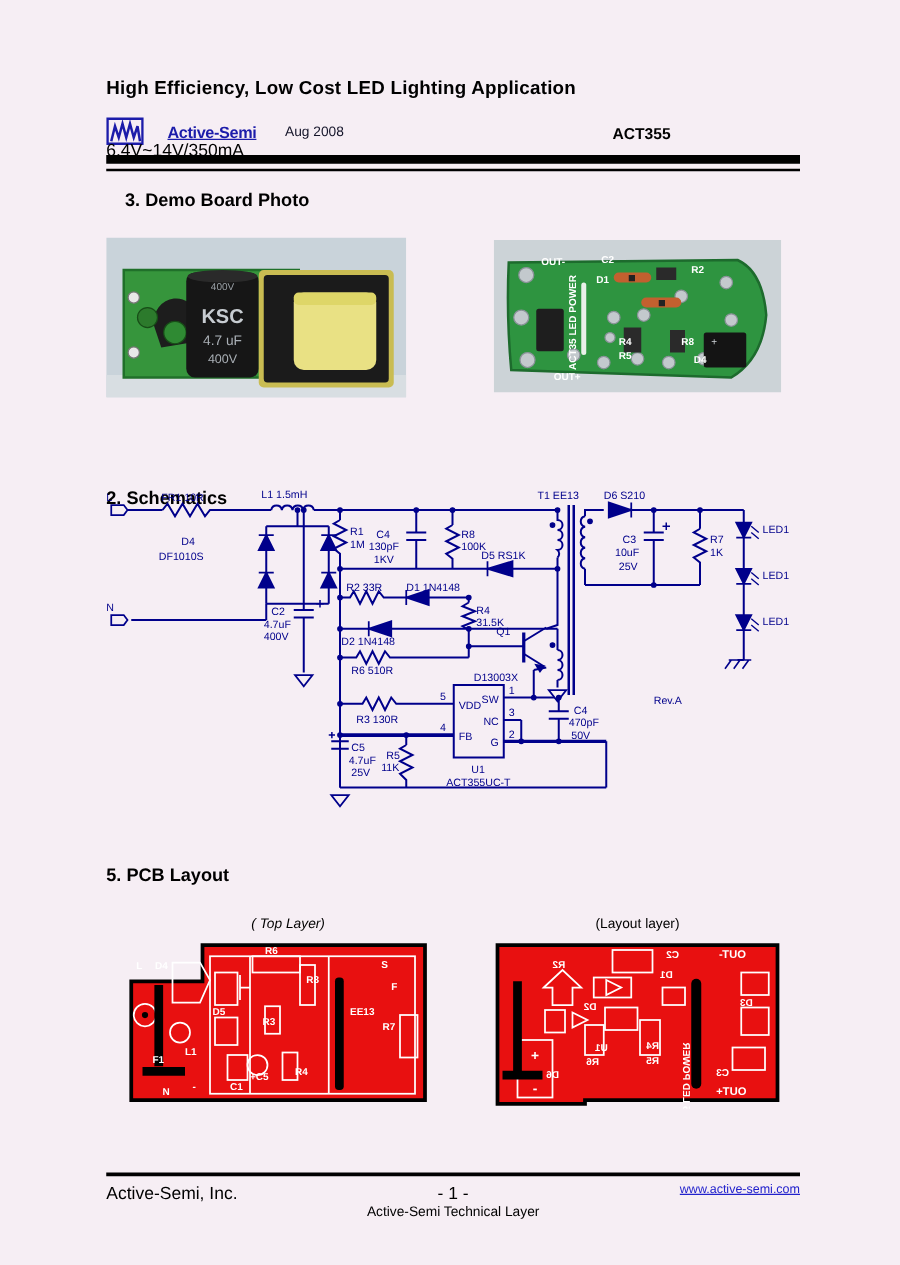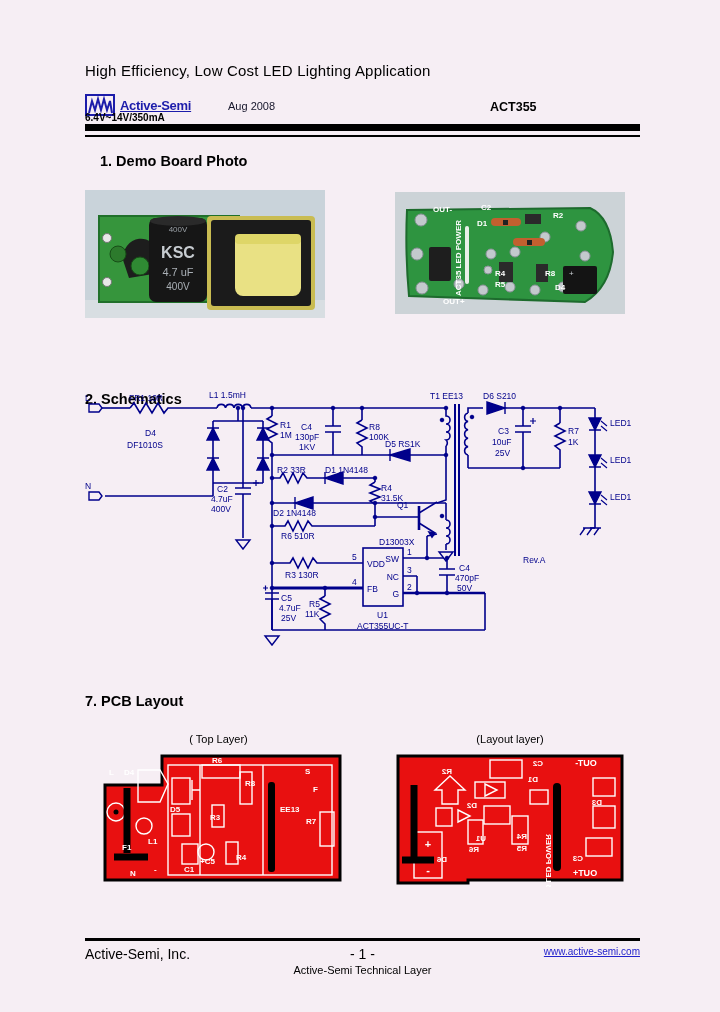--- a/index.html
+++ b/index.html
@@ -1,24 +1,24 @@
 <!DOCTYPE html>
 <html><head>
 <meta charset="utf-8">
 <style>
   html,body{margin:0;padding:0;}
   body{width:720px;height:1012px;position:relative;background:#f6eef4;
        font-family:"Liberation Sans", sans-serif;color:#000;overflow:hidden;}
   .abs{position:absolute;}
-  .title{left:85px;top:62px;font-size:15px;font-weight:normal;letter-spacing:0.2px;}
-  .logo-row{left:85px;top:92px;display:flex;align-items:center;gap:5px;}
+  .title{left:85px;top:62px;font-size:15px;font-weight:bold;letter-spacing:0.2px;}
+  .logo-row{left:85px;top:92px;display:flex;align-items:center;gap:19px;}
   .logo-text{color:#1c1caa;font-weight:bold;font-size:13px;text-decoration:underline;letter-spacing:-0.3px;}
   .date{left:180px;top:100px;font-size:11px;font-weight:normal;color:#15152a;margin-left:48px;}
   .partnum{left:490px;top:100px;font-size:12.5px;font-weight:bold;}
-  .specline{left:85px;top:112px;font-size:10px;font-weight:bold;z-index:1;}
+  .specline{left:85px;top:112px;font-size:14px;font-weight:normal;z-index:1;}
   .rule-thick{left:85px;top:124px;width:555px;height:7px;background:#000;z-index:2;}
   .rule-thin{left:85px;top:135px;width:555px;height:2px;background:#000;z-index:2;}
   .h2{font-size:14.5px;font-weight:bold;}
   .caption{font-size:11px;text-align:center;}
   .footer-rule{left:85px;top:938px;width:555px;height:3px;background:#000;}
   .f-small{font-size:14px;}
   .f-url{font-size:10px;color:#2222cc;text-decoration:underline;}
   .tagline{left:85px;top:964px;width:555px;text-align:center;font-size:11px;}
   svg text{font-family:"Liberation Sans", sans-serif;}
   .schtext{fill:#00008B;font-size:8.5px;}
@@ -35,21 +35,21 @@
     <path d="M4,21 L7,9 L10,18 L13,7 L16,18 L19,7 L22,18 L25,9 L27,21" fill="none" stroke="#1c1caa" stroke-width="2"></path>
   </svg>
   <span class="logo-text">Active-Semi</span>
 </div>
 <div class="abs date">Aug 2008</div>
 <div class="abs partnum">ACT355</div>
 <div class="abs specline">6.4V~14V/350mA</div>
 <div class="abs rule-thick"></div>
 <div class="abs rule-thin"></div>
 
-<div class="abs h2" style="left:100px;top:153px;">1.  Demo Board Photo</div>
+<div class="abs h2" style="left:100px;top:153px;">3.  Demo Board Photo</div>
 
 <svg class="abs" style="left:85px;top:190px;" width="240" height="128" viewBox="0 0 240 128">
   <rect x="0" y="0" width="240" height="128" fill="#c9d3da"></rect>
   <rect x="0" y="110" width="240" height="18" fill="#d8dee2"></rect>
   <rect x="14" y="26" width="140" height="86" fill="#36953c" stroke="#20702a" stroke-width="2"></rect>
   <circle cx="22" cy="48" r="4.5" fill="#e8e8e8" stroke="#777"></circle>
   <circle cx="22" cy="92" r="4.5" fill="#e8e8e8" stroke="#777"></circle>
   <path d="M38,70 a16,17 0 1 1 36,-4 l-6,18 -24,4 Z" fill="#1d1d1d"></path>
   <circle cx="33" cy="64" r="8" fill="#2c7a2c" stroke="#174d17"></circle>
   <circle cx="55" cy="76" r="9" fill="#2f8a33" stroke="#174d17"></circle>
@@ -282,22 +282,22 @@
     <text x="525" y="38">LED1</text>
     <text x="525" y="75">LED1</text>
     <text x="525" y="112">LED1</text>
     <text x="374" y="183">C4</text>
     <text x="370" y="193">470pF</text>
     <text x="372" y="203">50V</text>
     <text x="438" y="175">Rev.A</text>
   </g>
 </svg>
 
-<div class="abs h2" style="left:85px;top:693px;">7.  PCB Layout</div>
-<div class="abs caption" style="left:96px;top:733px;width:245px;">( Top Layer)</div>
+<div class="abs h2" style="left:85px;top:693px;">5.  PCB Layout</div>
+<div class="abs caption" style="left:108px;top:733px;width:245px;font-style:italic;">( Top Layer)</div>
 <div class="abs caption" style="left:390px;top:733px;width:240px;">(Layout layer)</div>
 
 <svg class="abs" style="left:100px;top:750px;" width="245" height="137" viewBox="0 0 245 137">
   <polygon points="5,35 62,35 62,6 240,6 240,130 5,130" fill="#e81010" stroke="#000" stroke-width="3"></polygon>
   <g stroke="#fff" stroke-width="1.4" fill="none">
     <rect x="68" y="15" width="164" height="110"></rect>
     <path d="M100,15 V125 M163,15 V125"></path>
     <rect x="102" y="15" width="38" height="13"></rect>
     <circle cx="16" cy="62" r="9"></circle>
     <circle cx="44" cy="76" r="8"></circle>

